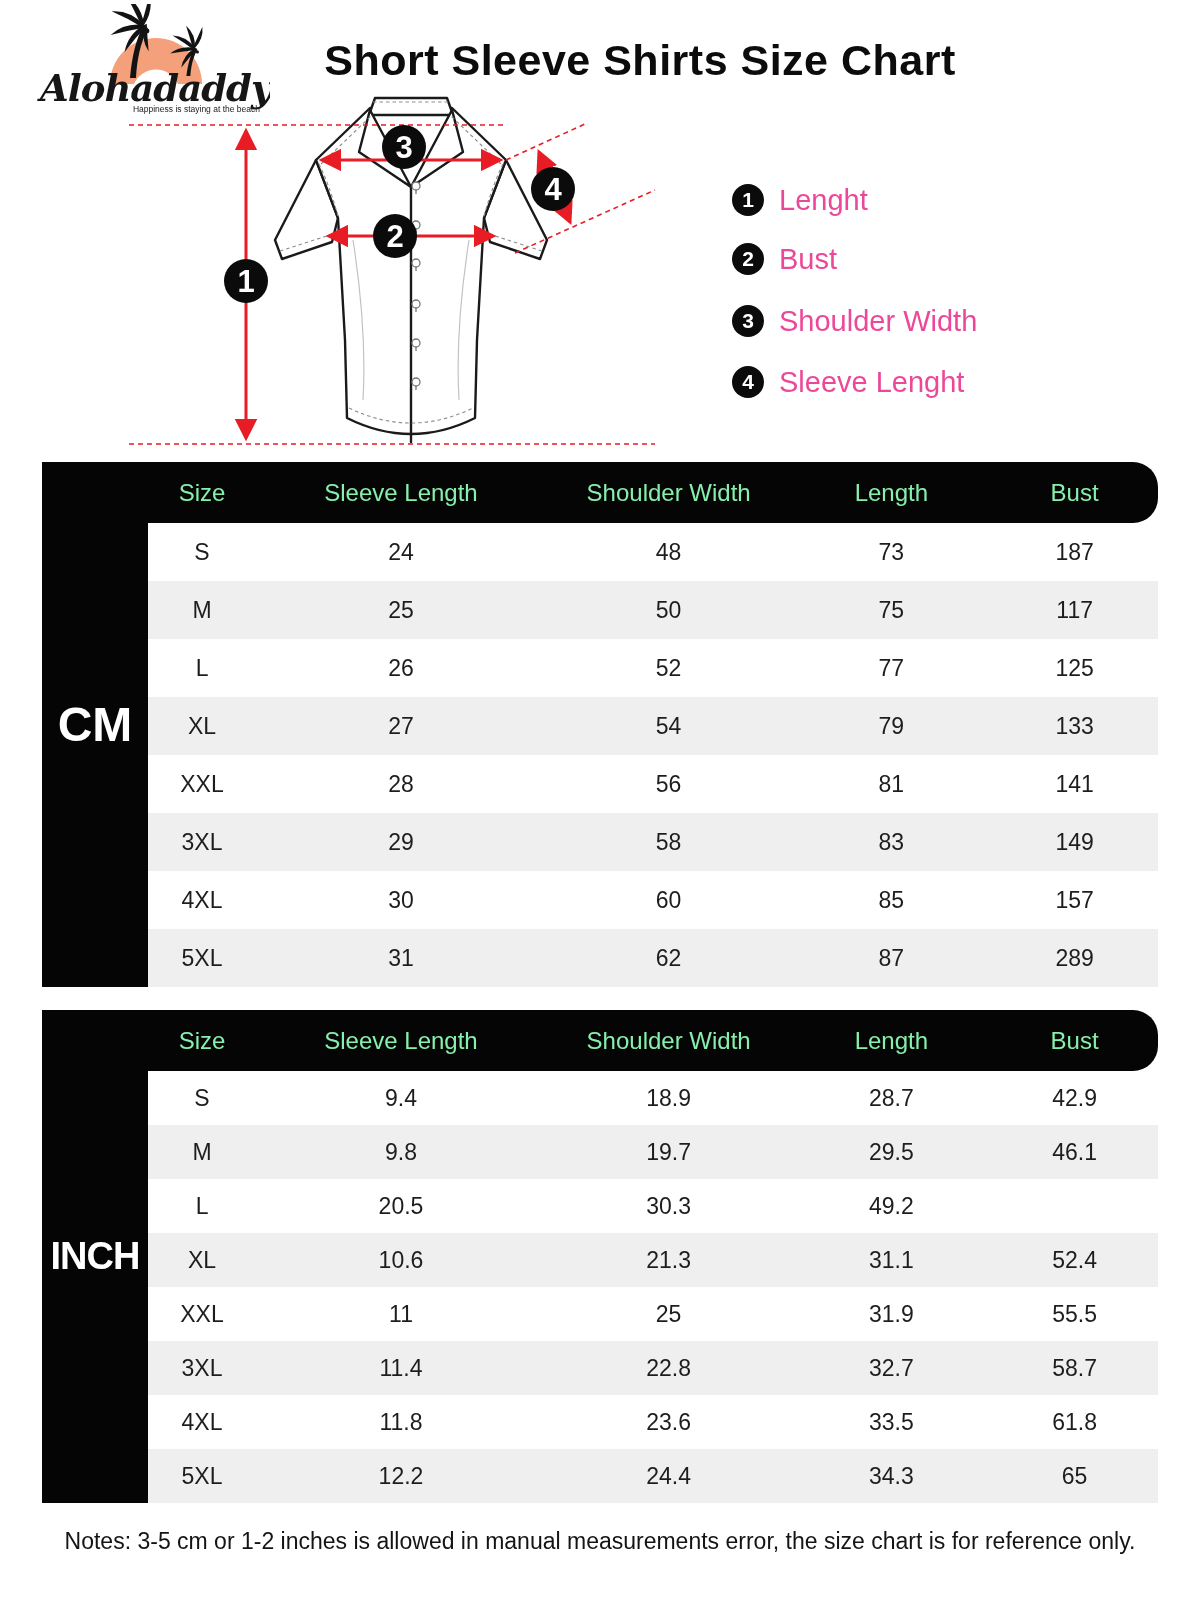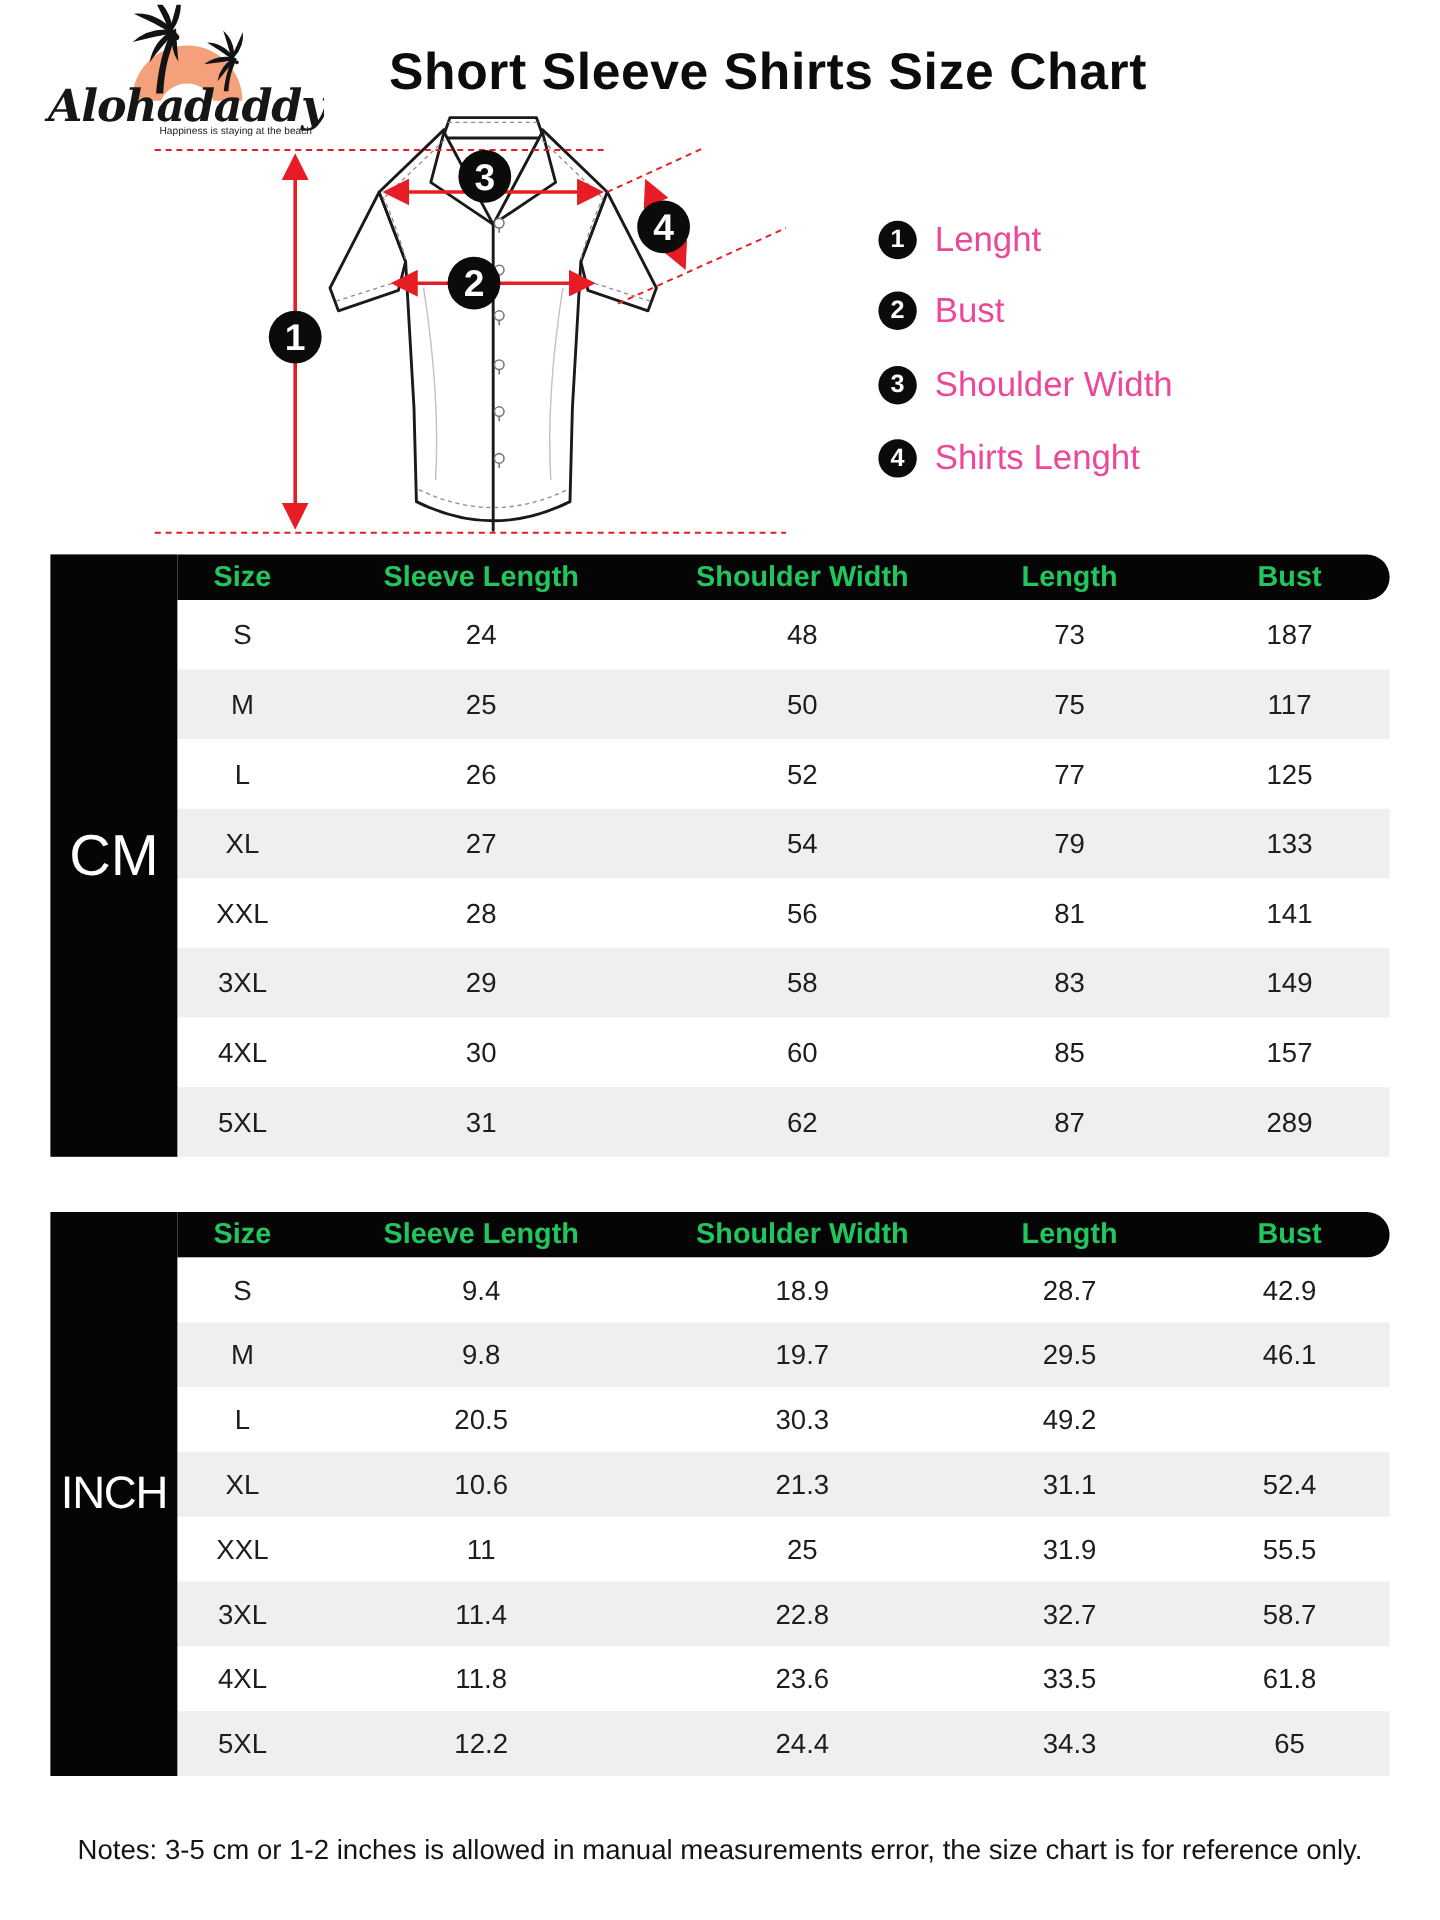--- a/index.html
+++ b/index.html
@@ -23,25 +23,25 @@
   .legend-item:nth-child(4){ top:190px; }
   .lnum { width:32px; height:32px; border-radius:50%; background:#0b0b0b; color:#fff;
           font-size:21px; font-weight:700; display:flex; align-items:center; justify-content:center; flex:0 0 32px; }
   .llabel { margin-left:15px; font-size:29px; color:#ec4899; }
 
   
   .sizetable { position:absolute; left:42px; width:1116px; display:flex; }
   .sizetable.cm   { top:462px; }
   .sizetable.inch { top:1010px; }
   .sidebar { width:106px; background:#050505; color:#fff; display:flex; align-items:center; justify-content:center;
-             font-weight:400; }
+             font-weight:700; }
   .cm .sidebar { font-size:48px; }
   .inch .sidebar { font-size:38px; letter-spacing:-1px; }
   .tblbody { flex:1; display:flex; flex-direction:column; }
-  .thead { height:38px; background:#050505; border-radius:0 25px 25px 0; color:#22c55e; font-weight:700; }
+  .thead { height:61px; background:#050505; border-radius:0 25px 25px 0; color:#86efac; font-weight:400; }
   .thead, .trow { display:grid; grid-template-columns:10.7% 28.7% 24.3% 19.8% 16.5%; align-items:center; }
   .thead > div { text-align:center; font-size:24px; }
   .trow { background:#fff; color:#1d1d1d; font-size:23px; }
   .cm .trow { height:58px; }
   .inch .trow { height:54px; }
   .trow.alt { background:#efefef; }
   .trow > div { text-align:center; }
 
   .notes { position:absolute; left:0; top:1528px; width:1200px; text-align:center;
            font-size:23px; color:#141414; }
@@ -171,21 +171,21 @@
     <div class="legend-item">
       <span class="lnum">2</span>
       <span class="llabel">Bust</span>
     </div>
     <div class="legend-item">
       <span class="lnum">3</span>
       <span class="llabel">Shoulder Width</span>
     </div>
     <div class="legend-item">
       <span class="lnum">4</span>
-      <span class="llabel">Shirts Lenght</span>
+      <span class="llabel">Sleeve Lenght</span>
     </div>
   </div>
 
   <div class="sizetable cm">
     <div class="sidebar">CM</div>
     <div class="tblbody">
       <div class="thead">
         <div>Size</div>
         <div>Sleeve Length</div>
         <div>Shoulder Width</div>

